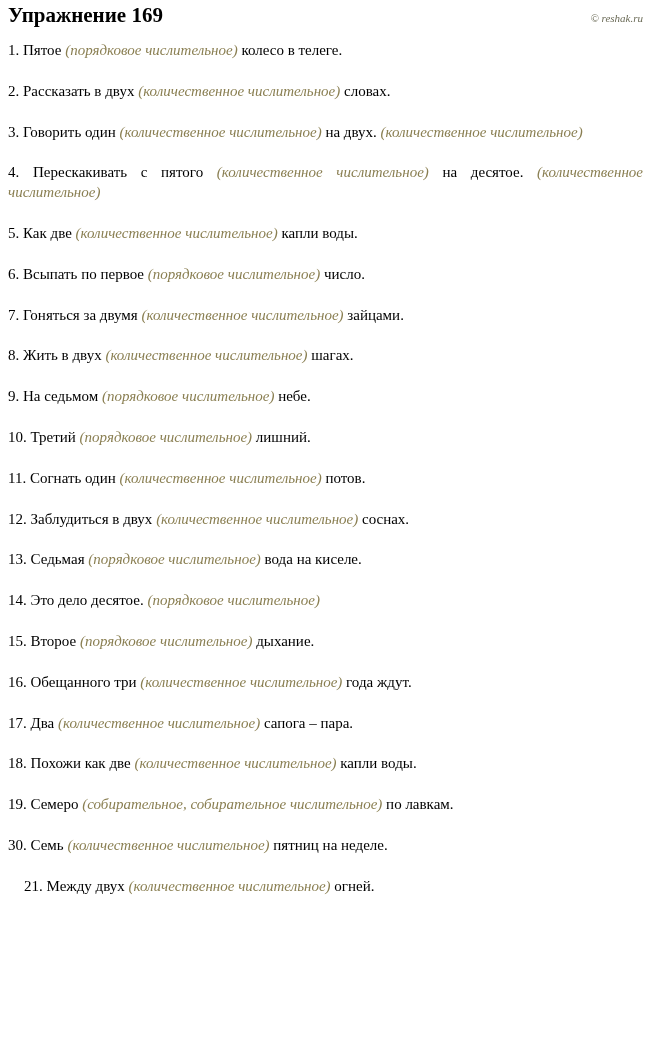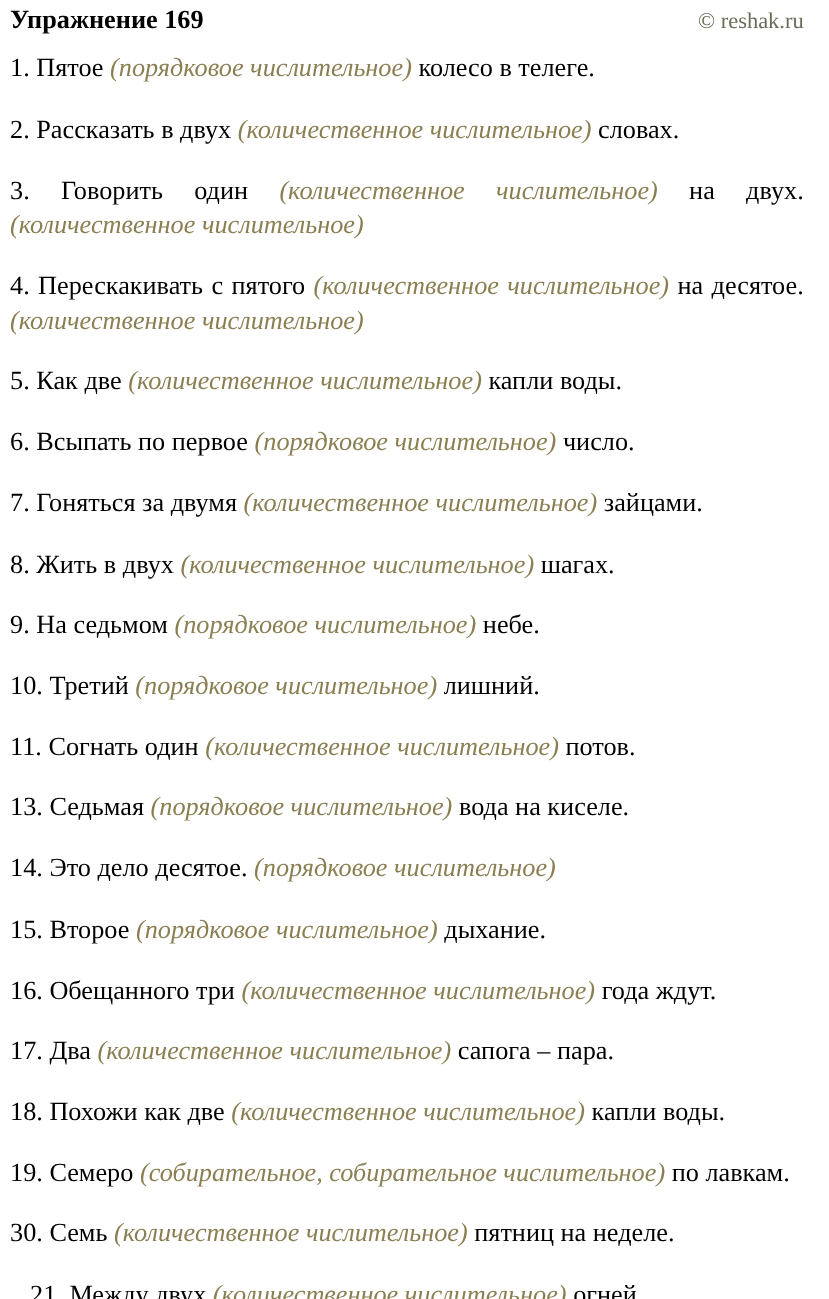--- a/index.html
+++ b/index.html
@@ -25,27 +25,28 @@
     margin: 0 0 14px 0;
   }
   .title {
     font-size: 21px;
     font-weight: bold;
     font-family: "Liberation Serif", serif;
     color: #000;
     line-height: 1.1;
   }
   .watermark {
-    font-size: 18px;
+    font-size: 11px;
     color: #6b6b57;
     font-family: "Liberation Serif", serif;
     white-space: nowrap;
+    font-style: italic;
   }
   .item {
-    font-size: 21px;
+    font-size: 15px;
     line-height: 1.32;
     text-align: justify;
     margin: 0 0 21px 0;
     color: #000;
   }
   .item:last-child {
     margin-bottom: 0;
     margin-left: 16px;
   }
   .note {
@@ -71,20 +72,21 @@
       <div class="item"><span class="num">2.</span> <span>Рассказать в двух</span> <span class="note">(количественное числительное)</span> <span>словах.</span></div>
       <div class="item"><span class="num">3.</span> <span>Говорить один</span> <span class="note">(количественное числительное)</span> <span>на двух.</span> <span class="note">(количественное числительное)</span></div>
       <div class="item"><span class="num">4.</span> <span>Перескакивать с пятого</span> <span class="note">(количественное числительное)</span> <span>на десятое.</span> <span class="note">(количественное числительное)</span></div>
       <div class="item"><span class="num">5.</span> <span>Как две</span> <span class="note">(количественное числительное)</span> <span>капли воды.</span></div>
       <div class="item"><span class="num">6.</span> <span>Всыпать по первое</span> <span class="note">(порядковое числительное)</span> <span>число.</span></div>
       <div class="item"><span class="num">7.</span> <span>Гоняться за двумя</span> <span class="note">(количественное числительное)</span> <span>зайцами.</span></div>
       <div class="item"><span class="num">8.</span> <span>Жить в двух</span> <span class="note">(количественное числительное)</span> <span>шагах.</span></div>
       <div class="item"><span class="num">9.</span> <span>На седьмом</span> <span class="note">(порядковое числительное)</span> <span>небе.</span></div>
       <div class="item"><span class="num">10.</span> <span>Третий</span> <span class="note">(порядковое числительное)</span> <span>лишний.</span></div>
       <div class="item"><span class="num">11.</span> <span>Согнать один</span> <span class="note">(количественное числительное)</span> <span>потов.</span></div>
+      <div class="item"><span class="num">12.</span> <span>Заблудиться в двух</span> <span class="note">(количественное числительное)</span> <span>соснах.</span></div>
       <div class="item"><span class="num">13.</span> <span>Седьмая</span> <span class="note">(порядковое числительное)</span> <span>вода на киселе.</span></div>
       <div class="item"><span class="num">14.</span> <span>Это дело десятое.</span> <span class="note">(порядковое числительное)</span></div>
       <div class="item"><span class="num">15.</span> <span>Второе</span> <span class="note">(порядковое числительное)</span> <span>дыхание.</span></div>
       <div class="item"><span class="num">16.</span> <span>Обещанного три</span> <span class="note">(количественное числительное)</span> <span>года ждут.</span></div>
       <div class="item"><span class="num">17.</span> <span>Два</span> <span class="note">(количественное числительное)</span> <span>сапога – пара.</span></div>
       <div class="item"><span class="num">18.</span> <span>Похожи как две</span> <span class="note">(количественное числительное)</span> <span>капли воды.</span></div>
       <div class="item"><span class="num">19.</span> <span>Семеро</span> <span class="note">(собирательное, собирательное числительное)</span> <span>по лавкам.</span></div>
       <div class="item"><span class="num">30.</span> <span>Семь</span> <span class="note">(количественное числительное)</span> <span>пятниц на неделе.</span></div>
       <div class="item"><span class="num">21.</span> <span>Между двух</span> <span class="note">(количественное числительное)</span> <span>огней.</span></div>
     </div>

